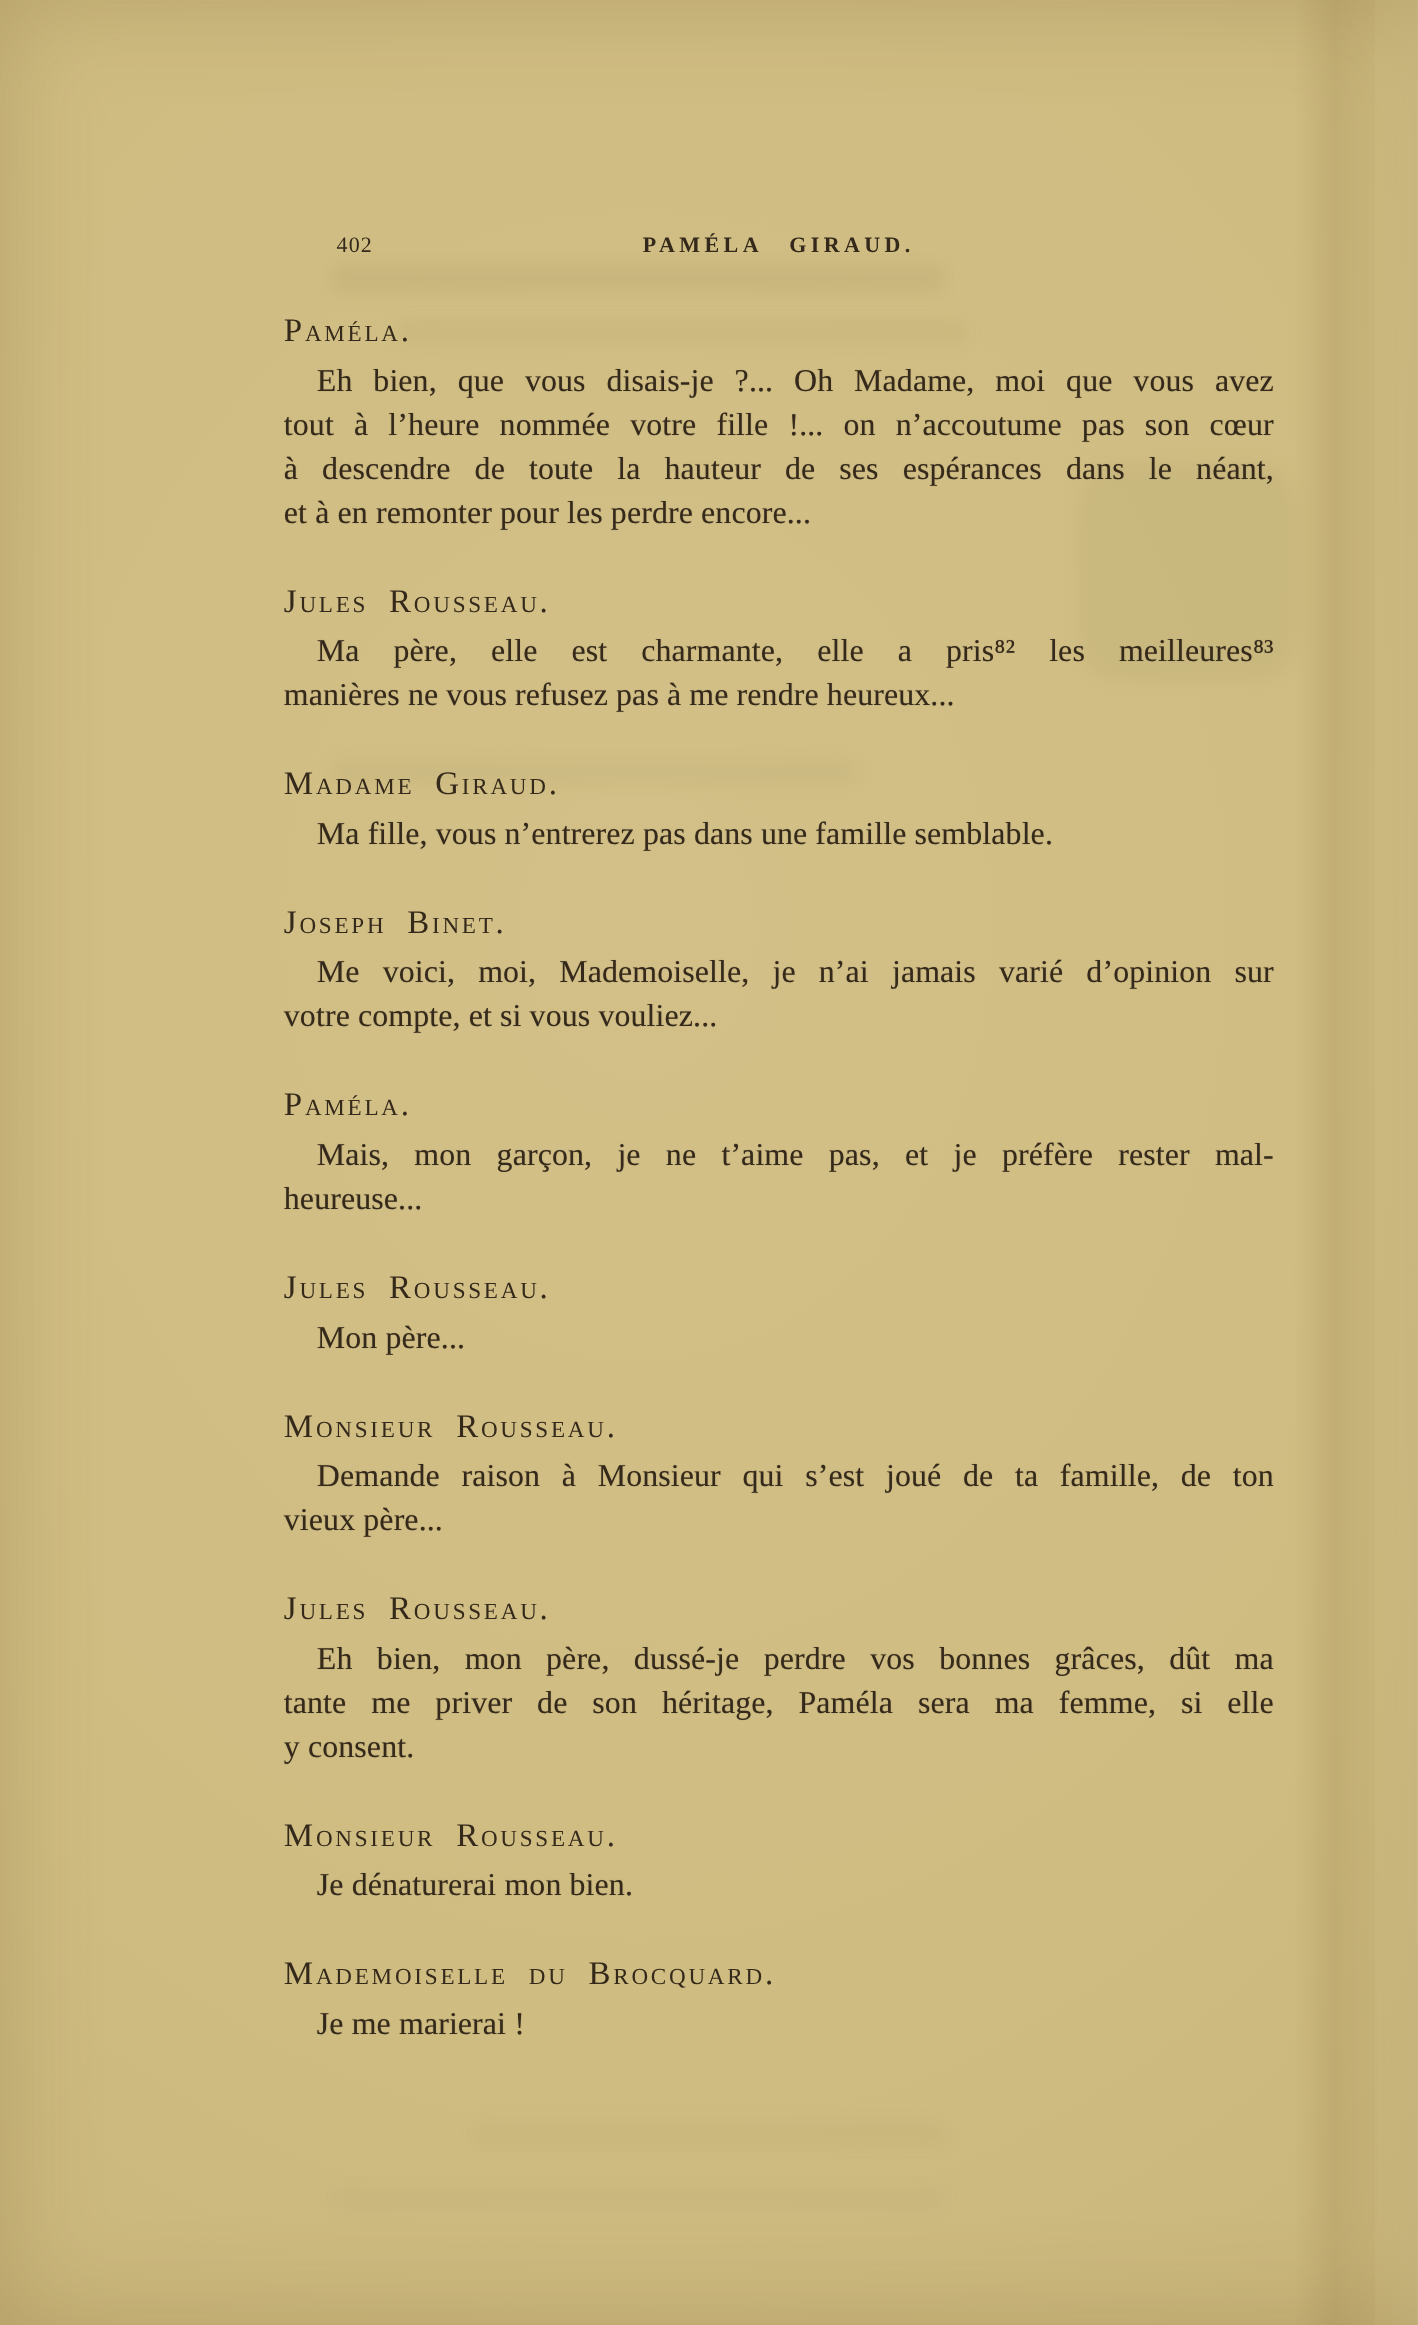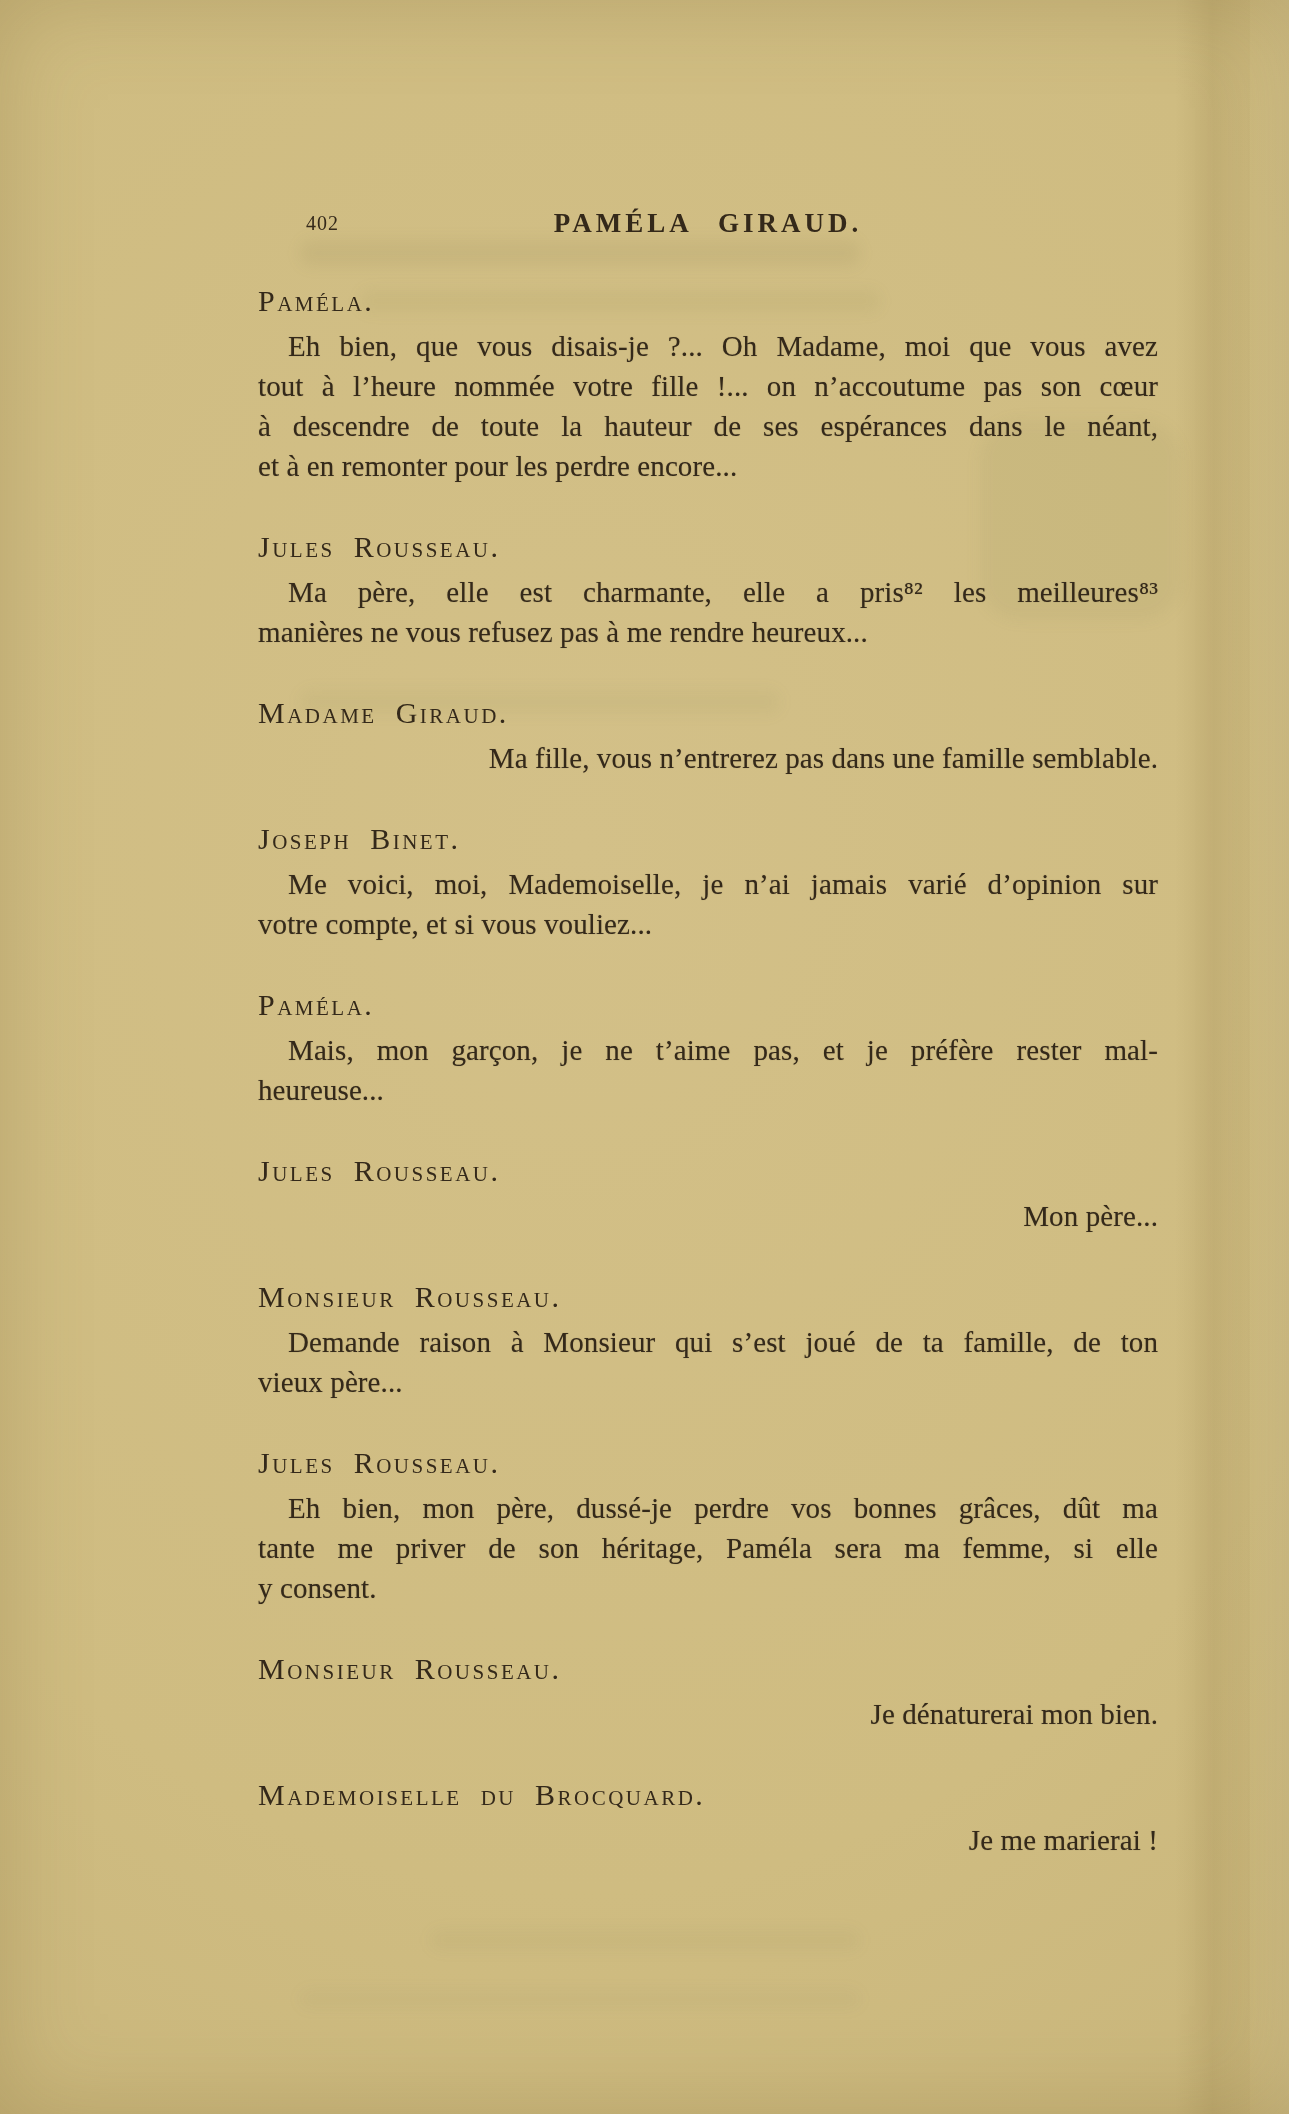--- a/index.html
+++ b/index.html
@@ -54,21 +54,21 @@
   }
   .page-number {
     position: absolute;
     left: 0; top: 0;
     font-size: 20px;
     letter-spacing: 1px;
     margin-left: 48px;
   }
   .running-title {
     text-align: center;
-    font-size: 27px;
+    font-size: 20px;
     font-weight: bold;
     letter-spacing: 4px;
     word-spacing: 16px;
   }
 
   .speaker {
     margin: 44px 0 8px 0;
     font-variant: small-caps;
     font-size: 30px;
     line-height: 34px;
@@ -76,21 +76,21 @@
     word-spacing: 9px;
   }
 
   .para { margin: 0; }
   .line {
     font-size: 29px;
     line-height: 40px;
     letter-spacing: 0.1px;
     text-shadow: 0 0 1px rgba(52, 41, 26, 0.35);
   }
-  .line.first { text-indent: 30px; text-align: right; }
+  .line.first { text-indent: 30px; }
   .line.fill {
     text-align: justify;
     text-align-last: justify;
   }
 </style>
 </head>
 <body>
 
 <div class="stain" style="left:300px; top:240px; width:560px; height:26px; background:rgba(125,122,70,0.10); border-radius:12px;"></div>
 <div class="stain" style="left:360px; top:290px; width:520px; height:22px; background:rgba(125,122,70,0.08); border-radius:12px;"></div>

